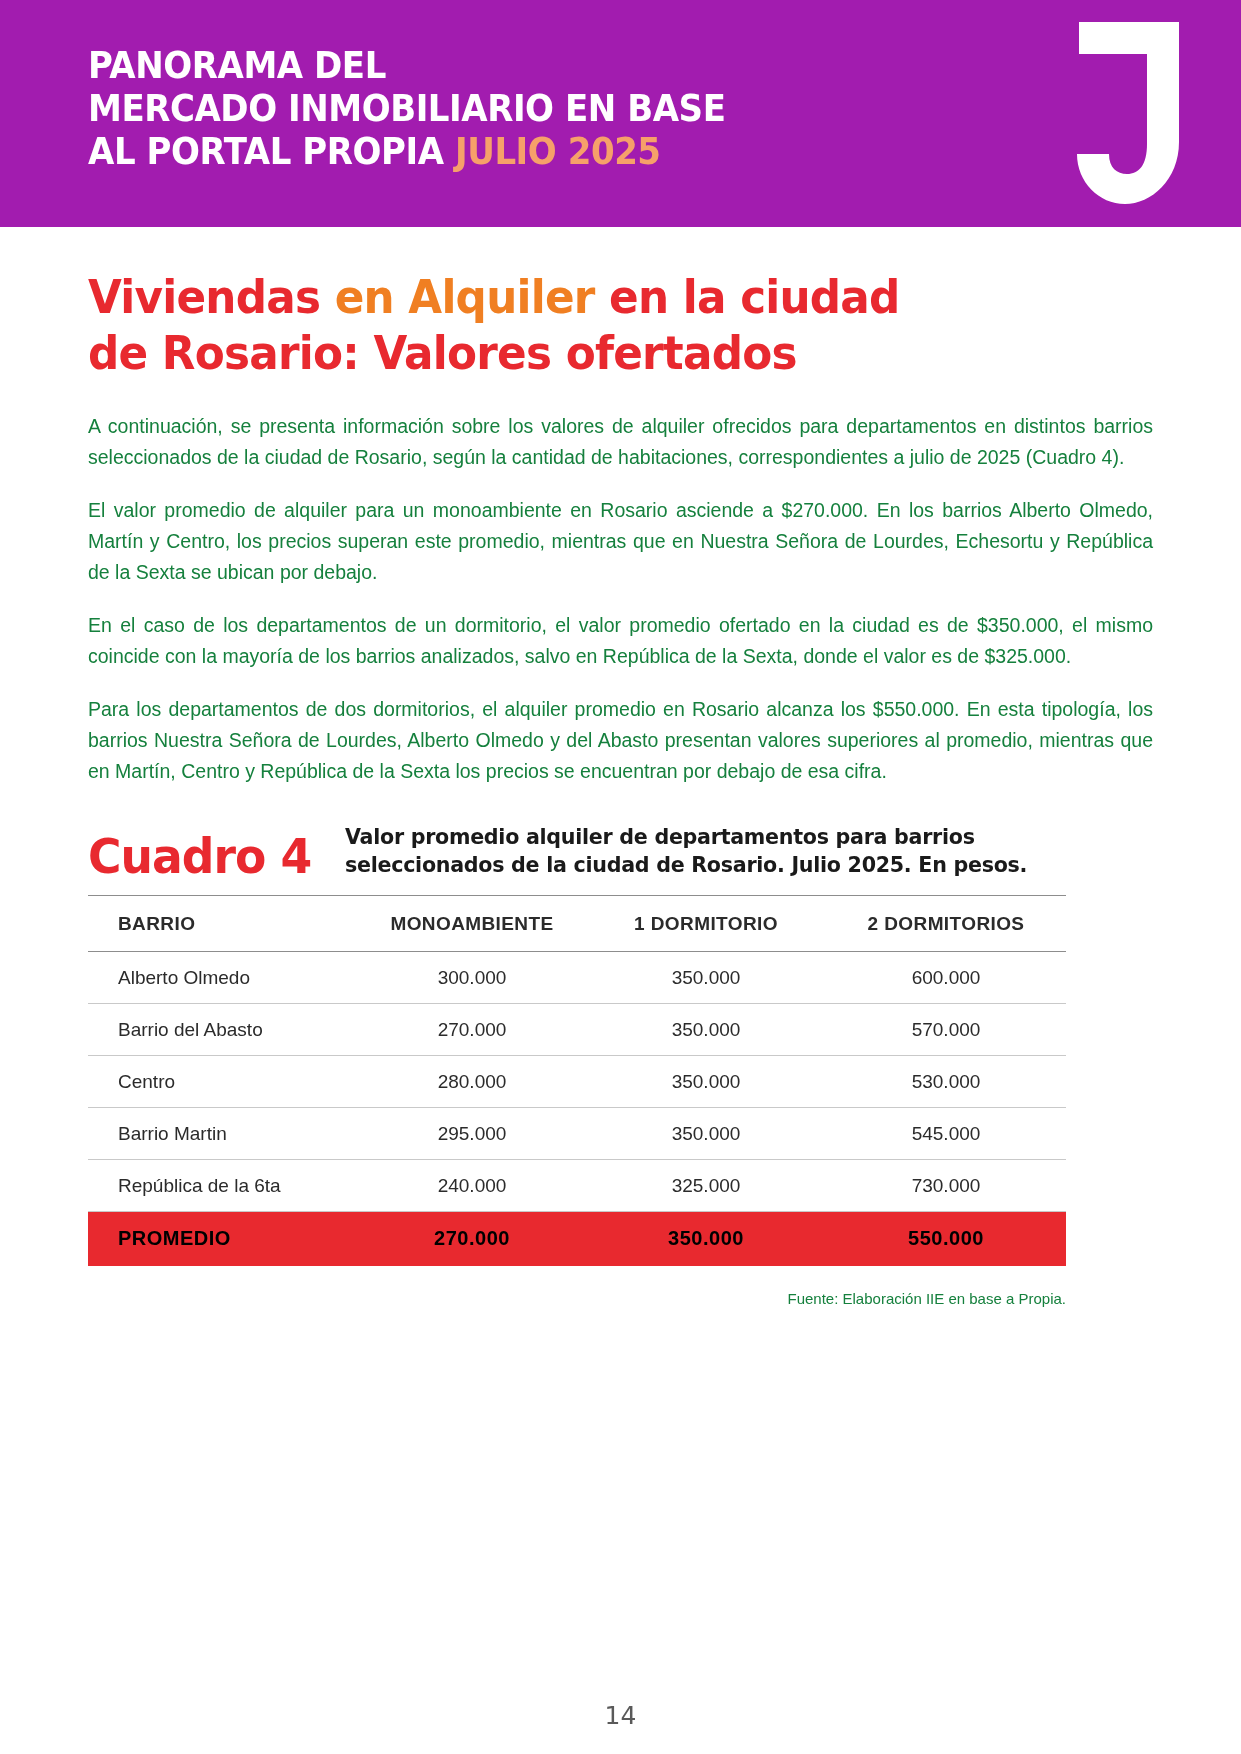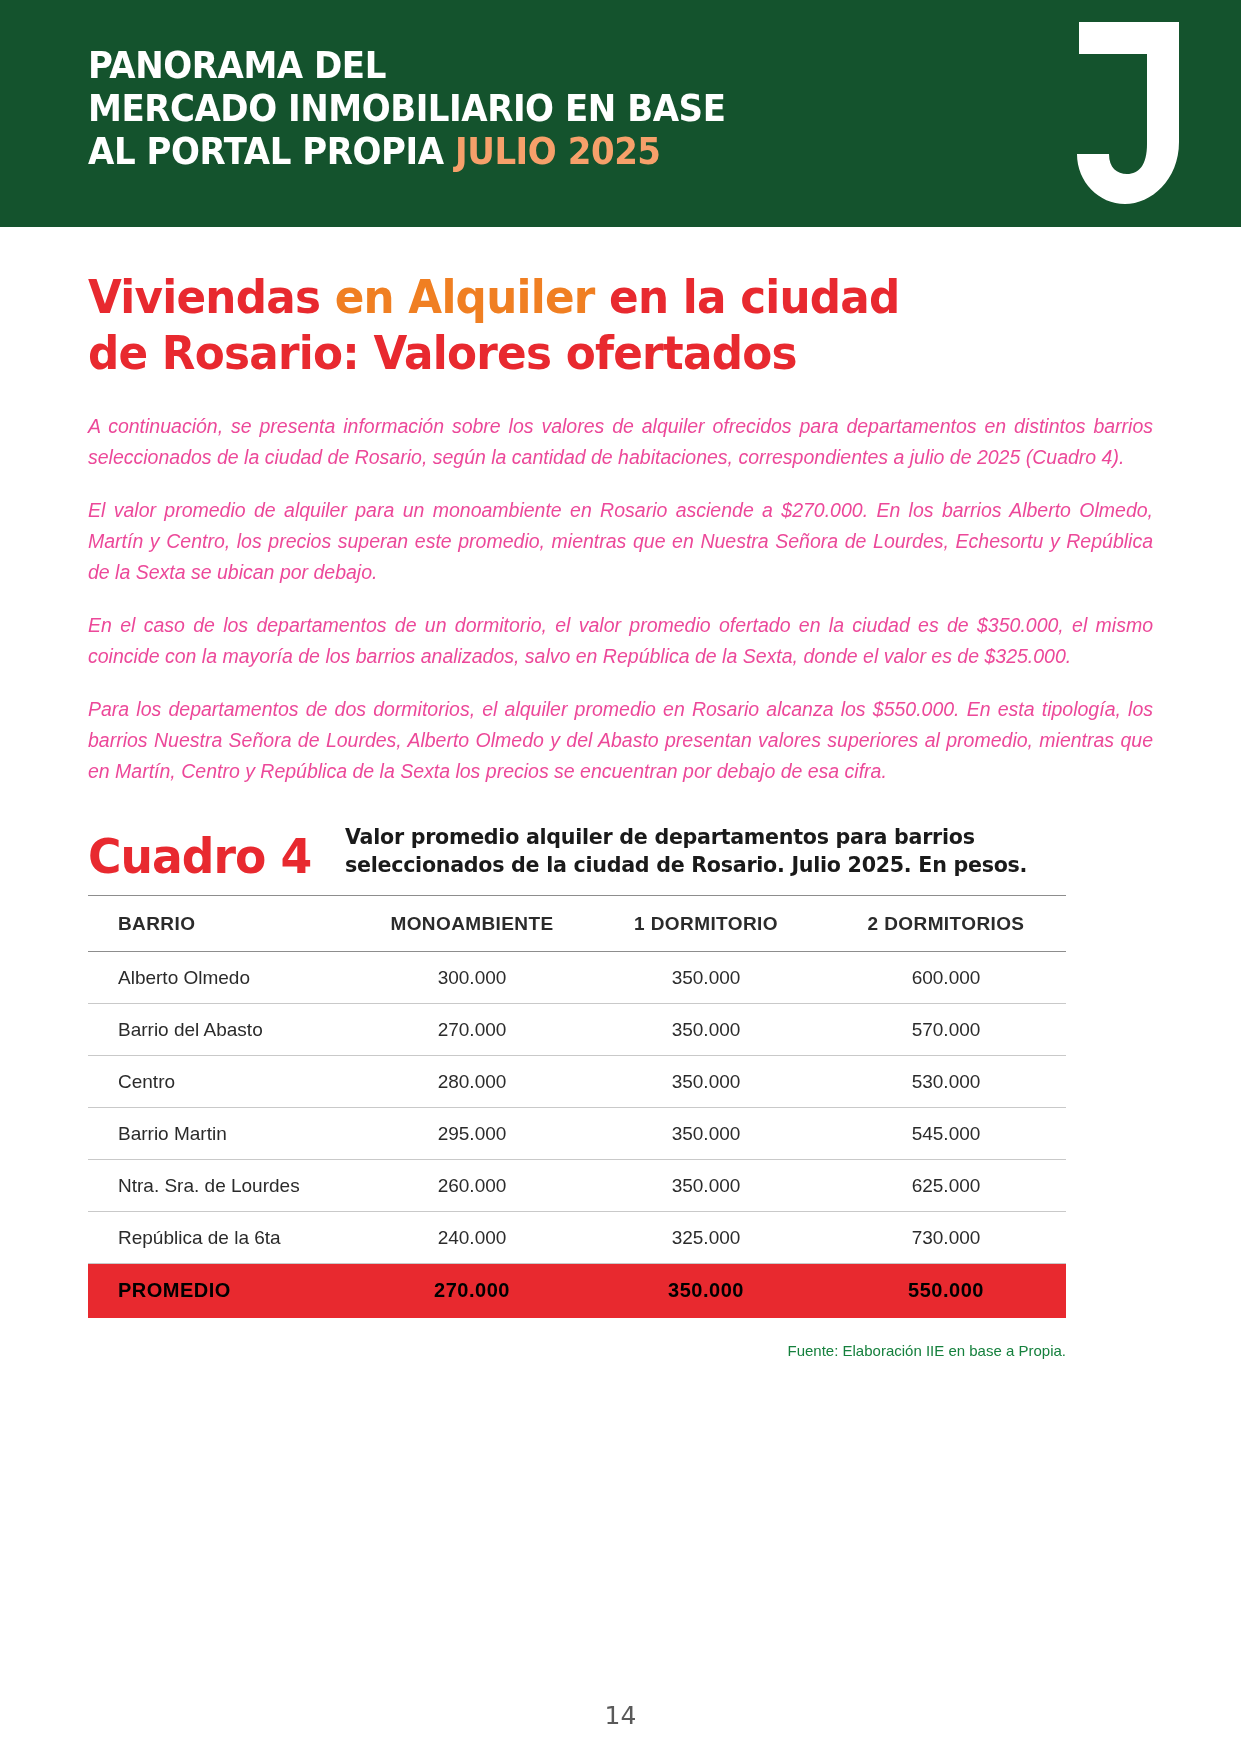--- a/index.html
+++ b/index.html
@@ -9,21 +9,21 @@
     background: #ffffff;
     font-family: "Liberation Sans", sans-serif;
   }
   body { position: relative; overflow: hidden; }
 
   
   .header {
     position: relative;
     width: 1241px;
     height: 227px;
-    background: #14532d;
+    background: #a21caf;
     overflow: hidden;
     padding-left: 12px;
   }
   .header-title {
     position: absolute;
     left: 88px;
     top: 44px;
     font-family: "DejaVu Sans", sans-serif;
     font-weight: bold;
     font-size: 37px;
@@ -56,23 +56,22 @@
     color: #e8292f;
     transform: scaleX(0.95);
     transform-origin: left top;
   }
   .headline .orange { color: #f07f22; }
 
   .para {
     margin-top: 22px;
     font-size: 19.5px;
     line-height: 31px;
-    color: #ec4899;
+    color: #15803d;
     text-align: justify;
-    font-style: italic;
   }
   .para:first-of-type { margin-top: 30px; }
 
   
   .cuadro-head {
     display: flex;
     align-items: flex-end;
     margin-top: 36px;
   }
   .cuadro-label {
@@ -230,26 +229,20 @@
         <td>350.000</td>
         <td>530.000</td>
       </tr>
       <tr>
         <td class="first">Barrio Martin</td>
         <td>295.000</td>
         <td>350.000</td>
         <td>545.000</td>
       </tr>
       <tr>
-        <td class="first">Ntra. Sra. de Lourdes</td>
-        <td>260.000</td>
-        <td>350.000</td>
-        <td>625.000</td>
-      </tr>
-      <tr>
         <td class="first">República de la 6ta</td>
         <td>240.000</td>
         <td>325.000</td>
         <td>730.000</td>
       </tr>
       <tr class="total">
         <td class="first">PROMEDIO</td>
         <td>270.000</td>
         <td>350.000</td>
         <td>550.000</td>

